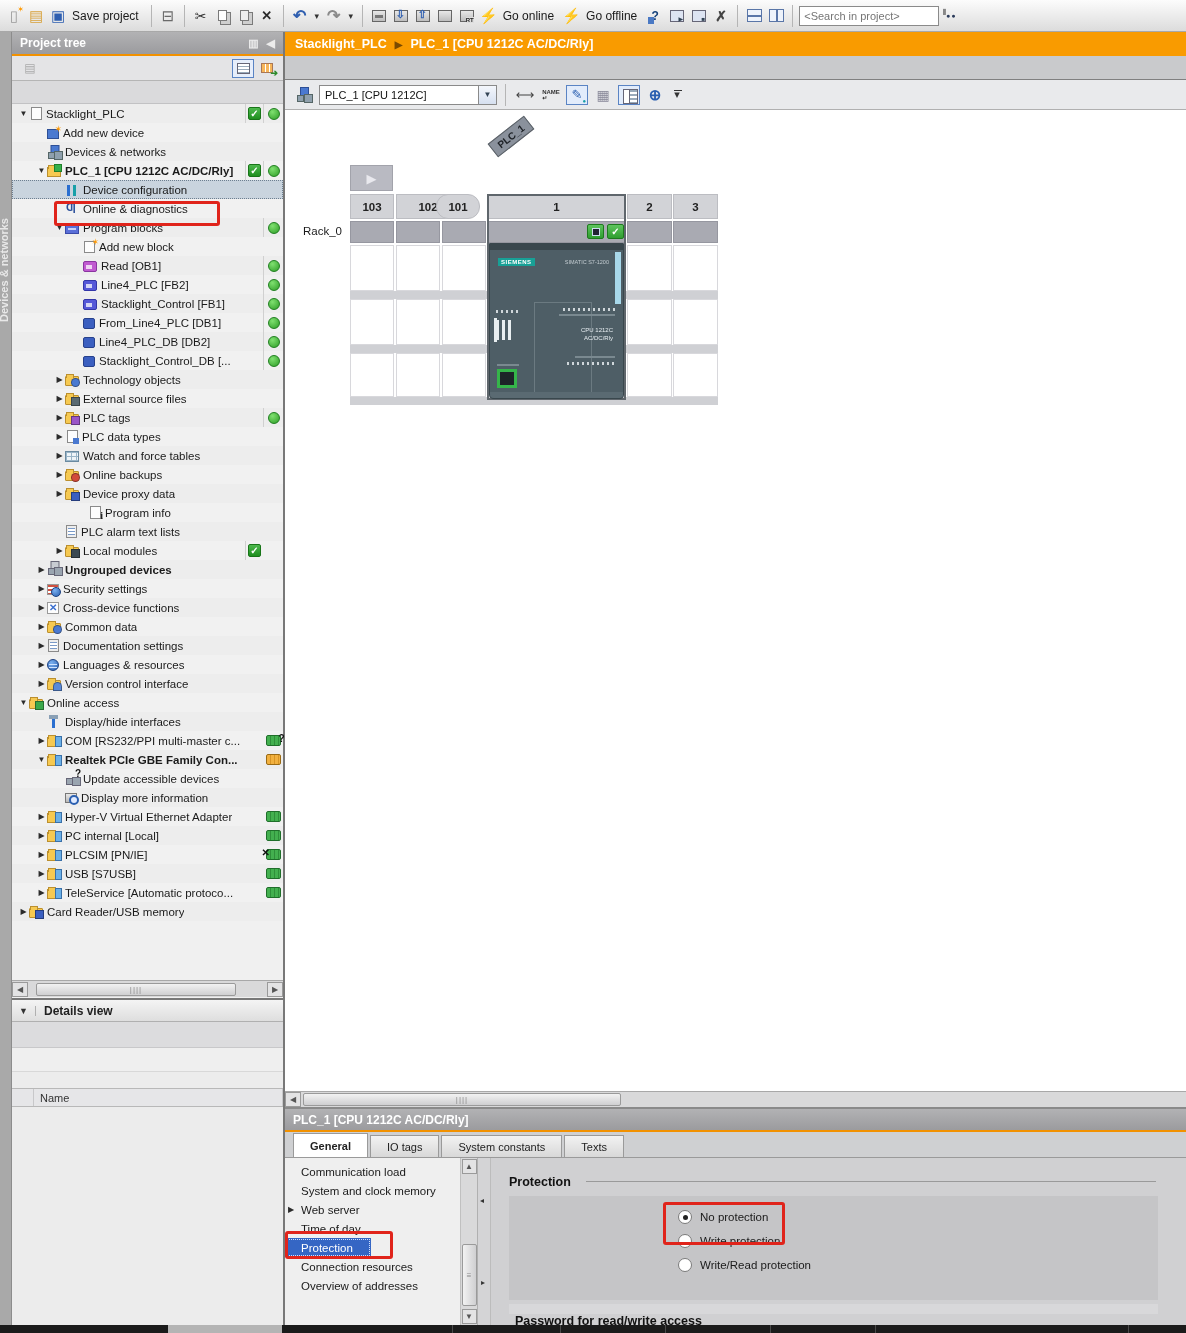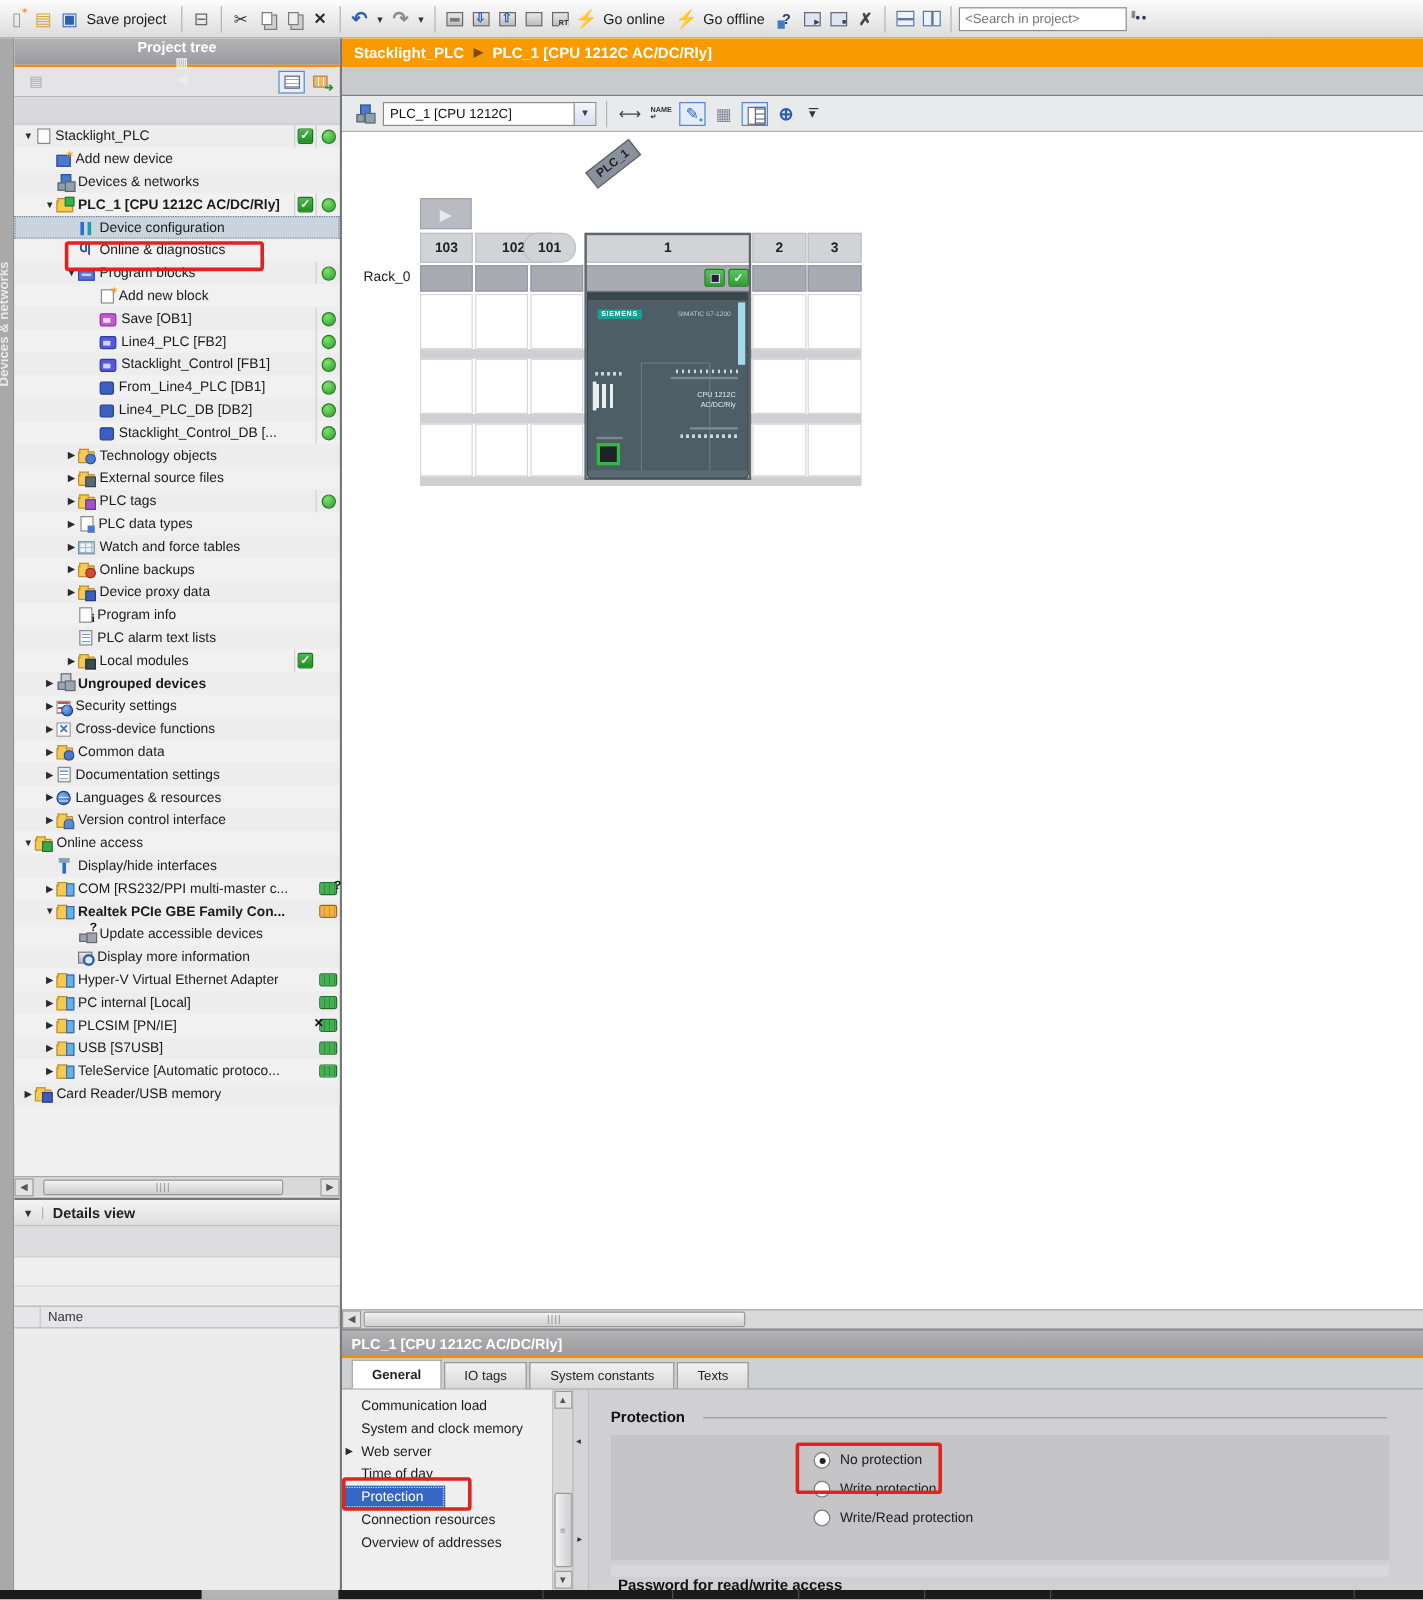--- a/index.html
+++ b/index.html
@@ -49,21 +49,21 @@
   .tb-find::after{content:"▮"; position:absolute; left:1px; top:1px; font-size:8px; color:#888;}
 
   
   #vstrip { position:absolute; left:0; top:32px; width:12px; height:1293px; background:#a9a9a9; border-right:1px solid #8c8c8c; overflow:hidden;}
   #vstrip span { position:absolute; left:-2px; top:290px; transform:rotate(-90deg); transform-origin:0 0;
     font-size:11px; font-weight:bold; color:#e8e8e8; white-space:nowrap;}
 
   
   #ptree { position:absolute; left:12px; top:32px; width:273px; height:1293px; background:#f0f0f0; border-right:2px solid #787878;}
   #ptree-hdr { height:24px; background:linear-gradient(#b2b2b4,#9b9b9e); color:#fff; font-weight:bold;
-    font-size:12px; display:flex; align-items:center; padding:0 8px; border-bottom:2px solid #f29100;flex-direction:column;}
+    font-size:12px; display:flex; align-items:center; padding:0 8px; border-bottom:2px solid #f29100;}
   #ptree-hdr .sp { flex:1; }
   #ptree-hdr .hico { color:#ececec; font-size:11px; margin-left:8px; }
   #devtab-row { height:26px; background:#cfcfd1; border-bottom:1px solid #a0a0a0; position:relative;}
   #devtab { position:absolute; left:6px; top:3px; width:86px; height:23px; background:#fff;
     border:1px solid #8a8a8a; border-bottom:none; font-size:12px; font-weight:bold; color:#222;
     display:flex; align-items:center; justify-content:center;}
   #ptree-toolbar { height:25px; background:#e4e4e6; border-bottom:1px solid #b5b5b5; display:flex; align-items:center; padding:0 5px;}
   #ptree-toolbar .sp { flex:1;}
   .mini-btn { width:22px; height:19px; border:1px solid transparent; display:inline-flex; align-items:center; justify-content:center; font-size:12px; color:#888; margin-left:2px;}
   .mini-btn.pressed { border:1px solid #5a84c4; background:#e6eefb; }
@@ -424,21 +424,21 @@
           </span>
         </div>
         <div class="trow" style="padding-left: 60px;">
           <span class="arr"></span>
           <span class="ti ti-addblock"></span>
           <span class="lbl">Add new block</span>
         </div>
         <div class="trow" style="padding-left: 60px;">
           <span class="arr"></span>
           <span class="ti ti-ob"></span>
-          <span class="lbl">Save [OB1]</span>
+          <span class="lbl">Read [OB1]</span>
           <span class="std">
             <span class="dot"></span>
           </span>
         </div>
         <div class="trow" style="padding-left: 60px;">
           <span class="arr"></span>
           <span class="ti ti-fb"></span>
           <span class="lbl">Line4_PLC [FB2]</span>
           <span class="std">
             <span class="dot"></span>
@@ -507,21 +507,21 @@
         <div class="trow" style="padding-left: 42px;">
           <span class="arr">▶</span>
           <span class="ti ti-folder ti-chip-red"></span>
           <span class="lbl">Online backups</span>
         </div>
         <div class="trow" style="padding-left: 42px;">
           <span class="arr">▶</span>
           <span class="ti ti-folder ti-chip-blue2"></span>
           <span class="lbl">Device proxy data</span>
         </div>
-        <div class="trow" style="padding-left: 42px;">
+        <div class="trow" style="padding-left: 66px;">
           <span class="arr"></span>
           <span class="ti ti-info"></span>
           <span class="lbl">Program info</span>
         </div>
         <div class="trow" style="padding-left: 42px;">
           <span class="arr"></span>
           <span class="ti ti-lines"></span>
           <span class="lbl">PLC alarm text lists</span>
         </div>
         <div class="trow" style="padding-left: 42px;">

